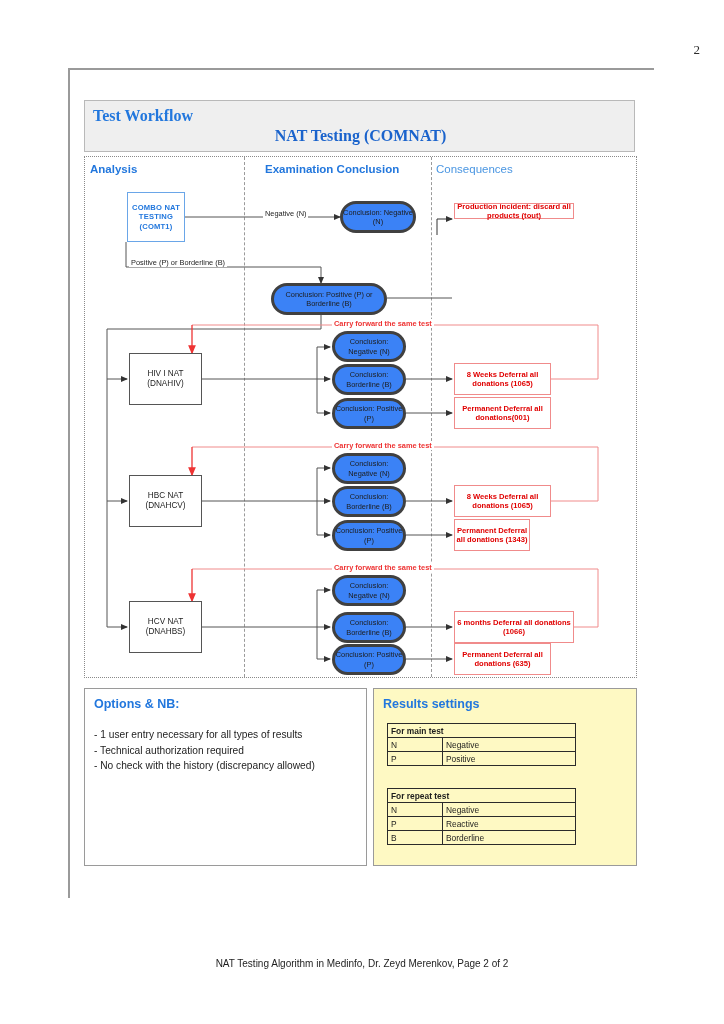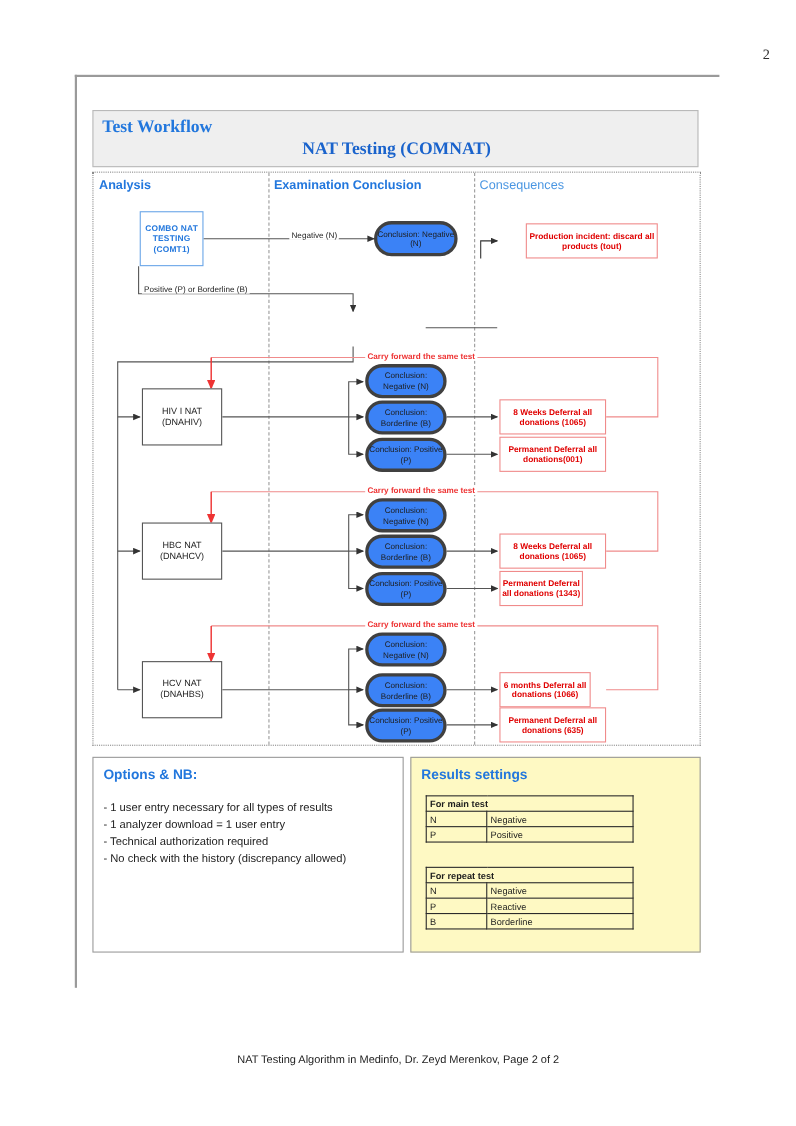--- a/index.html
+++ b/index.html
@@ -51,21 +51,21 @@
     border-left:1px dashed #9a9a9a;
   }
   .lane-div.d1{left:159px;}
   .lane-div.d2{left:346px;}
   .lane-hd{
     position:absolute; top:6px;
     font-size:11.5px; font-weight:bold; color:#2277dd;
     font-family:"Liberation Sans", sans-serif;
   }
   .lane-hd.h1{left:5px;}
-  .lane-hd.h2{left:152px;padding-left:12px;}
+  .lane-hd.h2{left:168px;padding-left:12px;}
   .lane-hd.h3{left:351px; font-weight:normal; color:#4a96e2;}
 
   
   .node{
     position:absolute; box-sizing:border-box;
     display:flex; align-items:center; justify-content:center;
     text-align:center; line-height:1.22;
   }
   .node-combo{
     border:1.4px solid #6aa6e8; background:#ffffff;
@@ -214,50 +214,50 @@
   <div class="edge-label" style="left:150px;top:52px;margin-left:28px;">Negative (N)</div>
   <div class="edge-label" style="left:44px;top:101px;">Positive (P) or Borderline (B)</div>
   <div class="edge-label red" style="left:247px;top:162px;">Carry forward the same test</div>
   <div class="edge-label red" style="left:247px;top:284px;">Carry forward the same test</div>
   <div class="edge-label red" style="left:247px;top:406px;">Carry forward the same test</div>
 
   <div class="node node-combo" style="left:42px;top:35px;width:58px;height:50px;">COMBO NAT TESTING (COMT1)</div>
 
   <div class="node node-pill" style="left:255px;top:44px;width:76px;height:32px;">Conclusion: Negative (N)</div>
 
-
-  <div class="node node-red" style="left:369px;top:46px;width:120px;height:32px;margin-left:24px;">Production incident: discard all products (tout)</div>
+  <div class="node node-pill" style="left:186px;top:126px;width:116px;height:32px;">Conclusion: Positive (P) or Borderline (B)</div>
+
+  <div class="node node-red" style="left:369px;top:46px;width:120px;height:16px;">Production incident: discard all products (tout)</div>
 
   <div class="node node-test" style="left:44px;top:196px;width:73px;height:52px;">HIV I NAT (DNAHIV)</div>
   <div class="node node-pill" style="left:247px;top:174px;width:74px;height:31px;">Conclusion: Negative (N)</div>
   <div class="node node-pill" style="left:247px;top:207px;width:74px;height:31px;">Conclusion: Borderline (B)</div>
   <div class="node node-pill" style="left:247px;top:241px;width:74px;height:31px;">Conclusion: Positive (P)</div>
   <div class="node node-red" style="left:369px;top:206px;width:97px;height:32px;">8 Weeks Deferral all donations (1065)</div>
   <div class="node node-red" style="left:369px;top:240px;width:97px;height:32px;">Permanent Deferral all donations(001)</div>
 
   <div class="node node-test" style="left:44px;top:318px;width:73px;height:52px;">HBC NAT (DNAHCV)</div>
   <div class="node node-pill" style="left:247px;top:296px;width:74px;height:31px;">Conclusion: Negative (N)</div>
   <div class="node node-pill" style="left:247px;top:329px;width:74px;height:31px;">Conclusion: Borderline (B)</div>
   <div class="node node-pill" style="left:247px;top:363px;width:74px;height:31px;">Conclusion: Positive (P)</div>
   <div class="node node-red" style="left:369px;top:328px;width:97px;height:32px;">8 Weeks Deferral all donations (1065)</div>
   <div class="node node-red" style="left:369px;top:362px;width:76px;height:32px;">Permanent Deferral all donations (1343)</div>
 
   <div class="node node-test" style="left:44px;top:444px;width:73px;height:52px;">HCV NAT (DNAHBS)</div>
   <div class="node node-pill" style="left:247px;top:418px;width:74px;height:31px;">Conclusion: Negative (N)</div>
   <div class="node node-pill" style="left:247px;top:455px;width:74px;height:31px;">Conclusion: Borderline (B)</div>
   <div class="node node-pill" style="left:247px;top:487px;width:74px;height:31px;">Conclusion: Positive (P)</div>
-  <div class="node node-red" style="left:369px;top:454px;width:83px;height:32px;">6 months Deferral all donations (1066)</div>
+  <div class="node node-red" style="left:369px;top:454px;width:120px;height:32px;">6 months Deferral all donations (1066)</div>
   <div class="node node-red" style="left:369px;top:486px;width:97px;height:32px;">Permanent Deferral all donations (635)</div>
 </div>
 
 <div class="box-opts">
   <div class="box-hd">Options &amp; NB:</div>
   <div class="opts-list">
     <div>- 1 user entry necessary for all types of results</div>
-    <div>- 1 analyzer download = 1 user entry</div>
     <div>- Technical authorization required</div>
     <div>- No check with the history (discrepancy allowed)</div>
   </div>
 </div>
 
 <div class="box-res">
   <div class="box-hd">Results settings</div>
 
   <table class="rs t1">
     <tbody>

